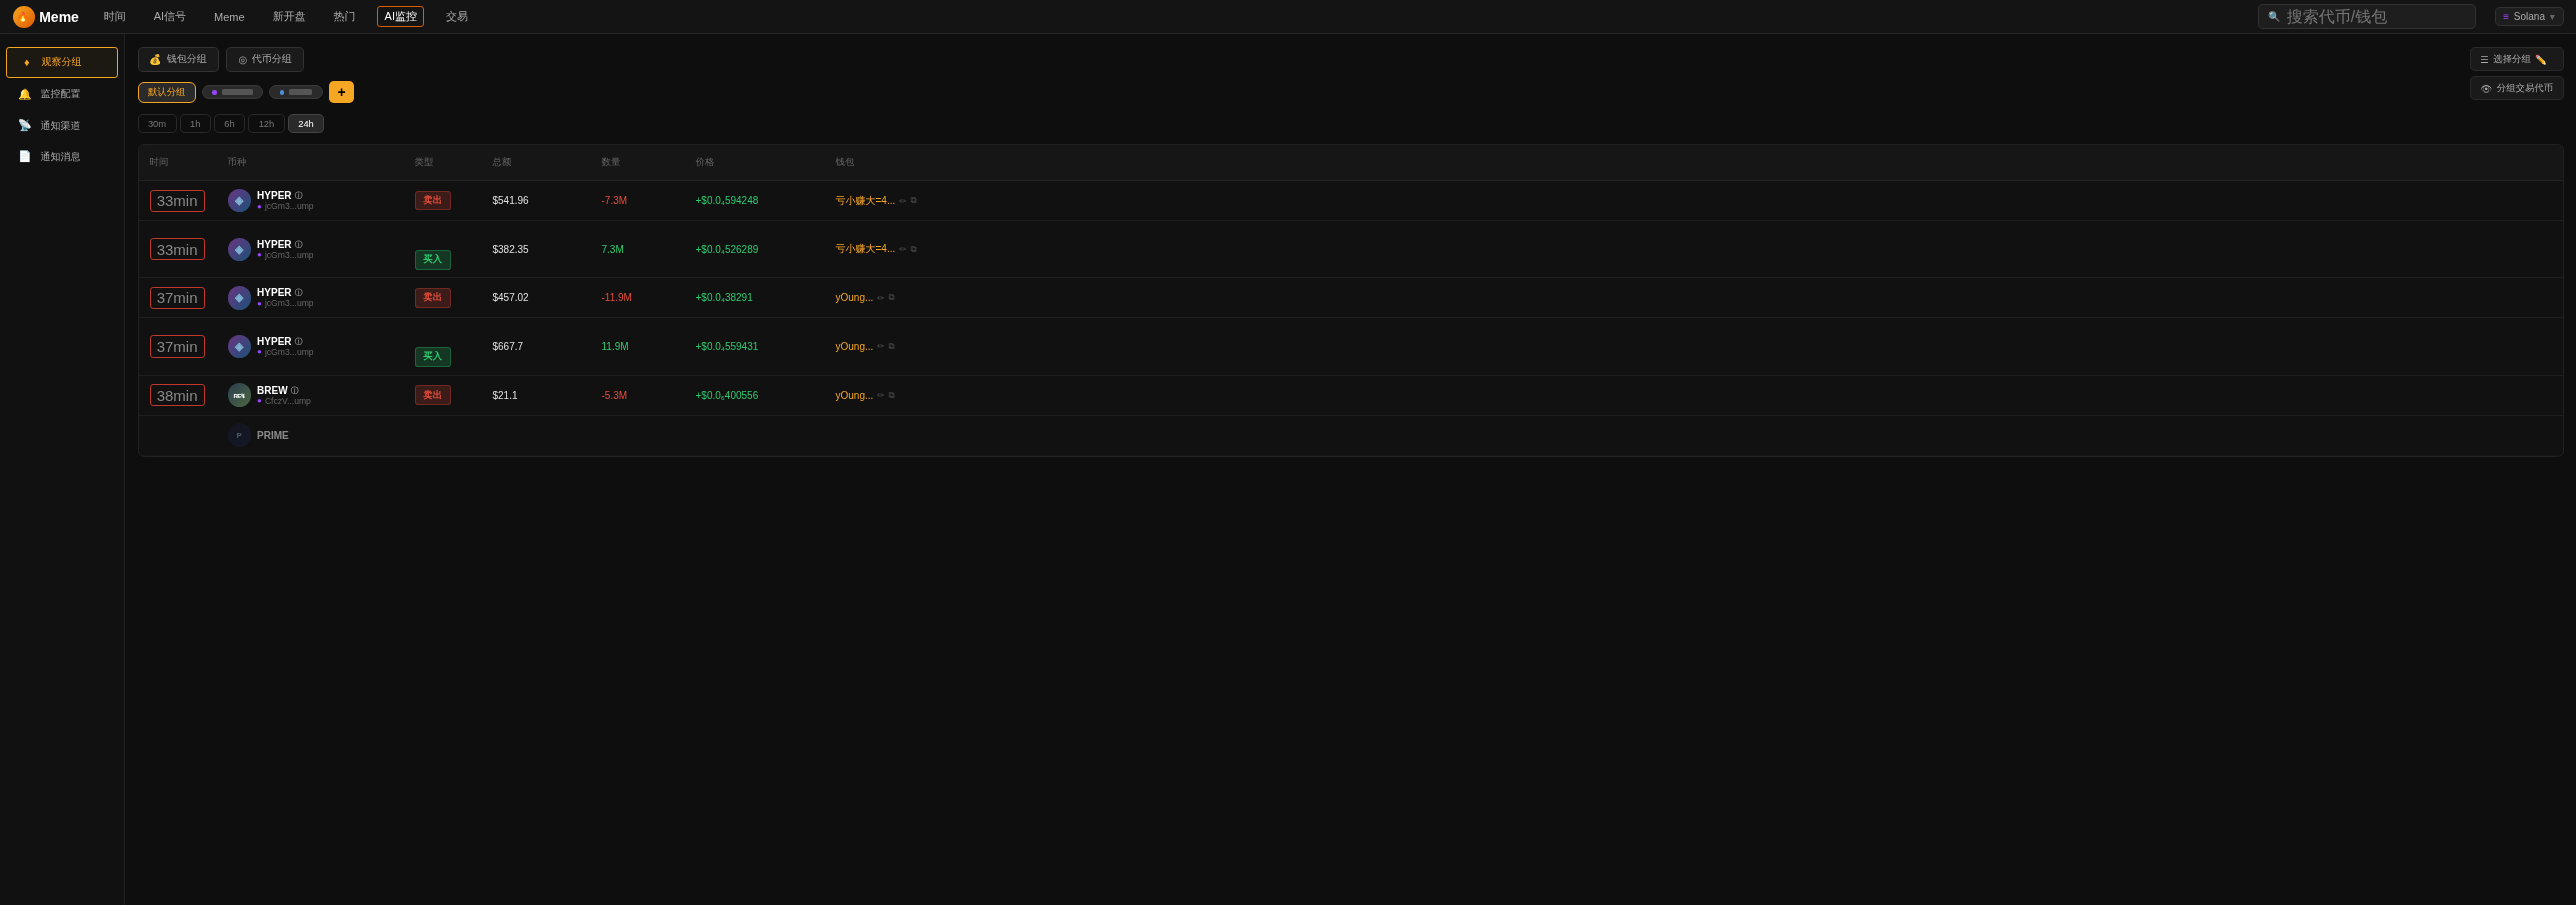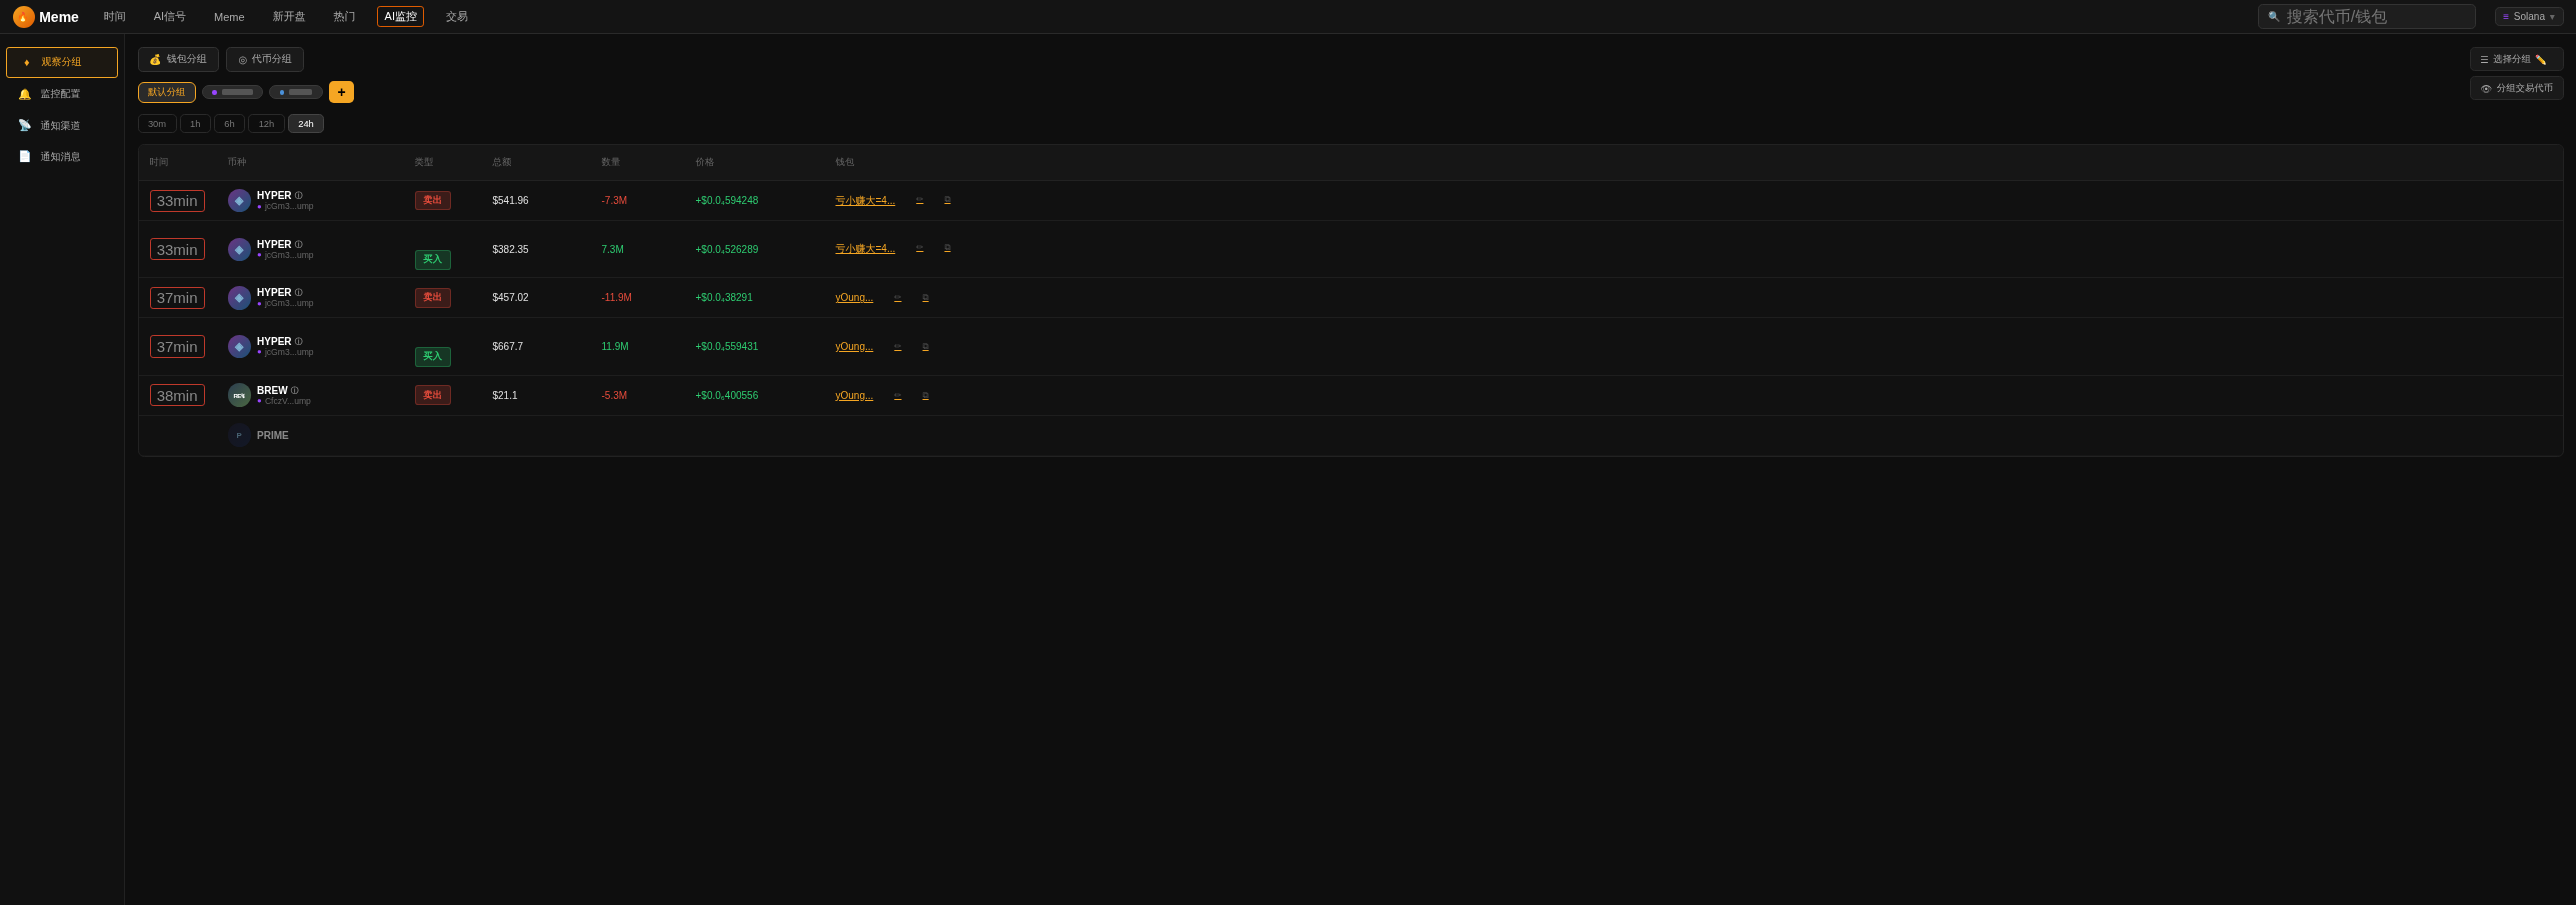--- a/index.html
+++ b/index.html
@@ -350,24 +350,23 @@
       color: #2ecc71;
       border: 0.8px solid rgba(46, 204, 113, 0.3);
       margin-top: 21px;
     }
     .td.amount { color: #e0e0e0; }
     .td.qty.negative { color: #e74c3c; }
     .td.qty.positive { color: #2ecc71; }
     .td.price { color: #2ecc71; }
     .wallet-info {
       display: flex;
-      align-items: flex-start;
-      gap: 21px;
+      align-items: center;
+      gap: 4px;
       color: #f5a623;
-      text-decoration: underline;
     }
     .wallet-edit {
       color: #555;
       cursor: pointer;
       font-size: 8.6px;
     }
     .wallet-copy {
       color: #555;
       cursor: pointer;
       font-size: 8.6px;

